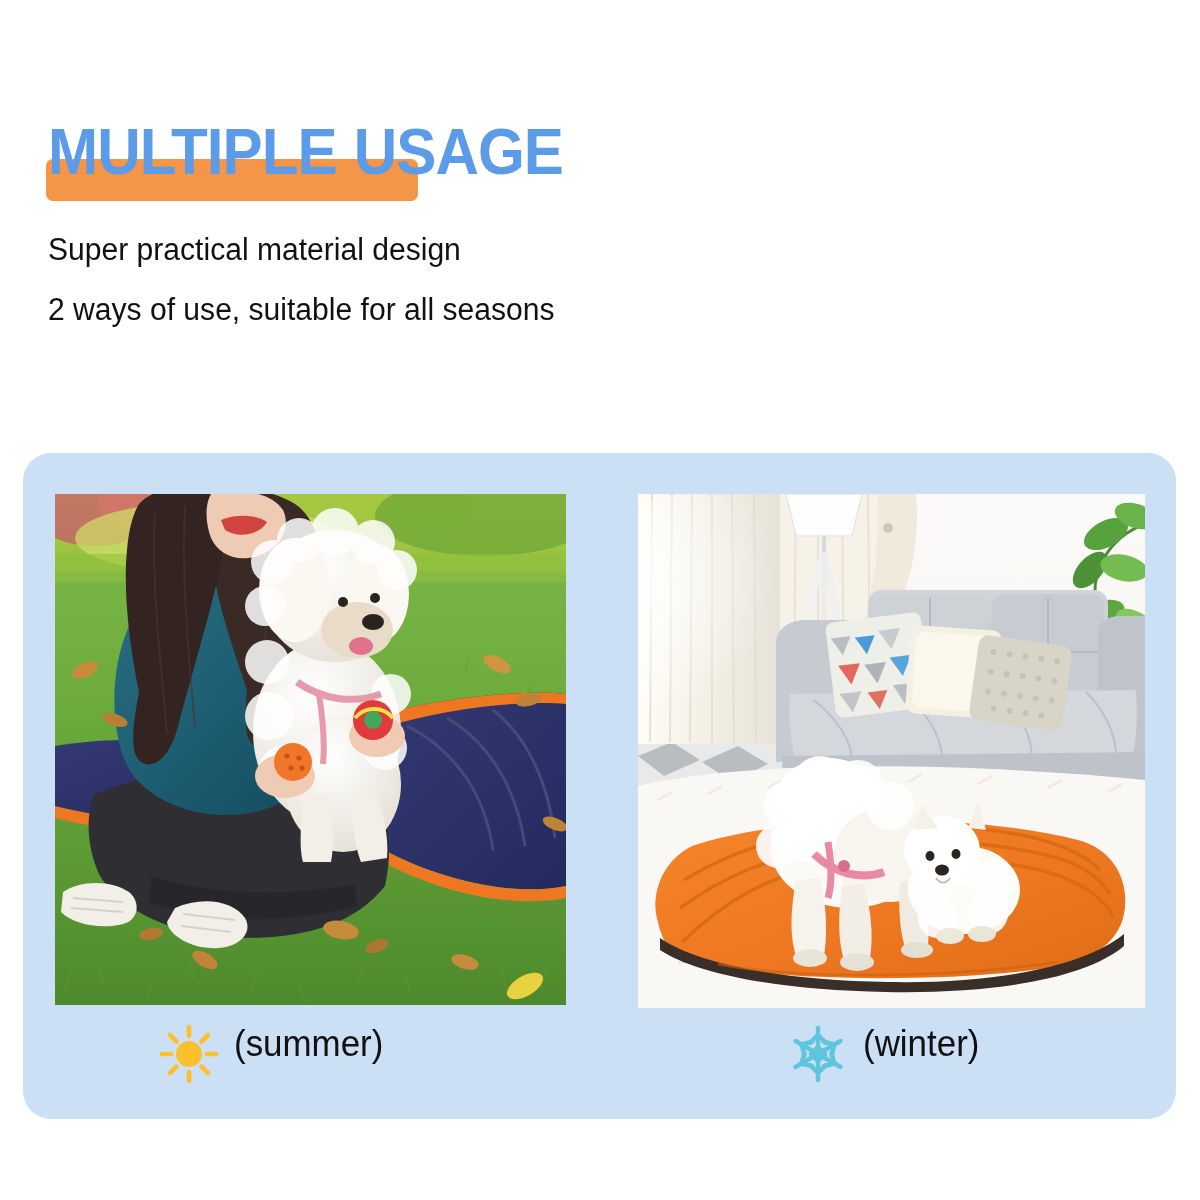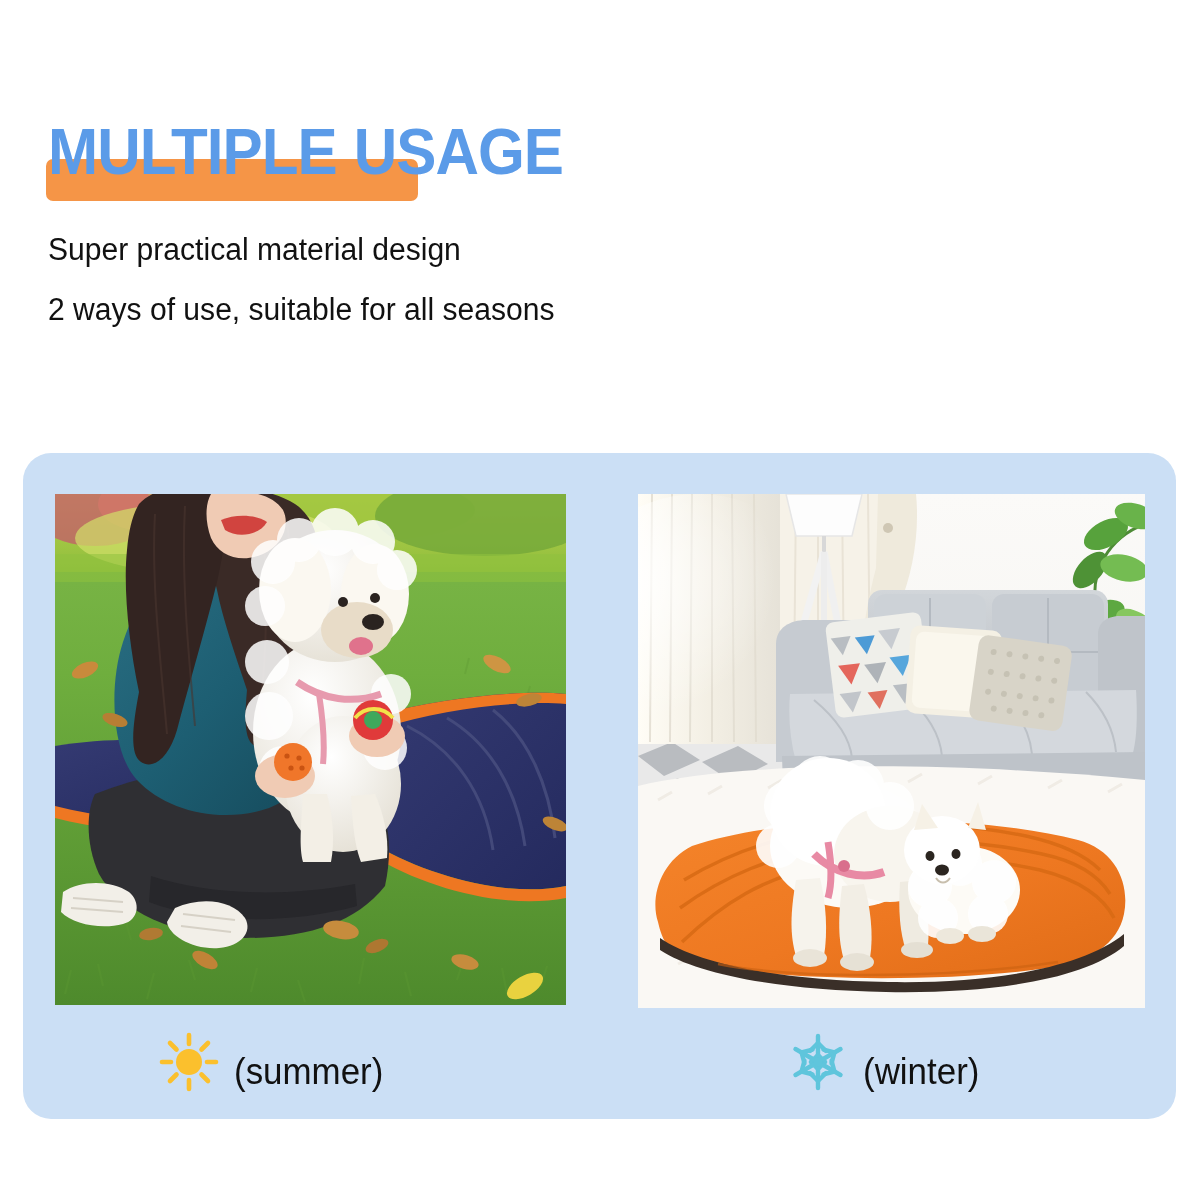--- a/index.html
+++ b/index.html
@@ -44,21 +44,21 @@
     background:#CBDFF5;border-radius:28px;
   }
 
   
   .photo{position:absolute;overflow:hidden;background:#e8e8e8;}
   .photo-summer{left:55px;top:478px;width:511px;height:511px;}
   .photo-winter{left:638px;top:478px;width:507px;height:514px;}
   .photo svg{display:block;width:100%;height:100%;}
 
   
-  .cap{position:absolute;display:flex;align-items:flex-end;height:70px;}
+  .cap{position:absolute;display:flex;align-items:flex-start;height:70px;}
   .cap-summer{left:158px;top:1007px;}
   .cap-winter{left:787px;top:1007px;}
   .cap-icon{width:62px;height:62px;flex:0 0 62px;}
   .cap-icon svg{display:block;width:62px;height:62px;}
   .cap-text{
     font-size:36px;color:#111111;white-space:nowrap;margin-left:14px;
     transform:scaleX(0.97);transform-origin:left center;
   }
 </style>
 </head>

